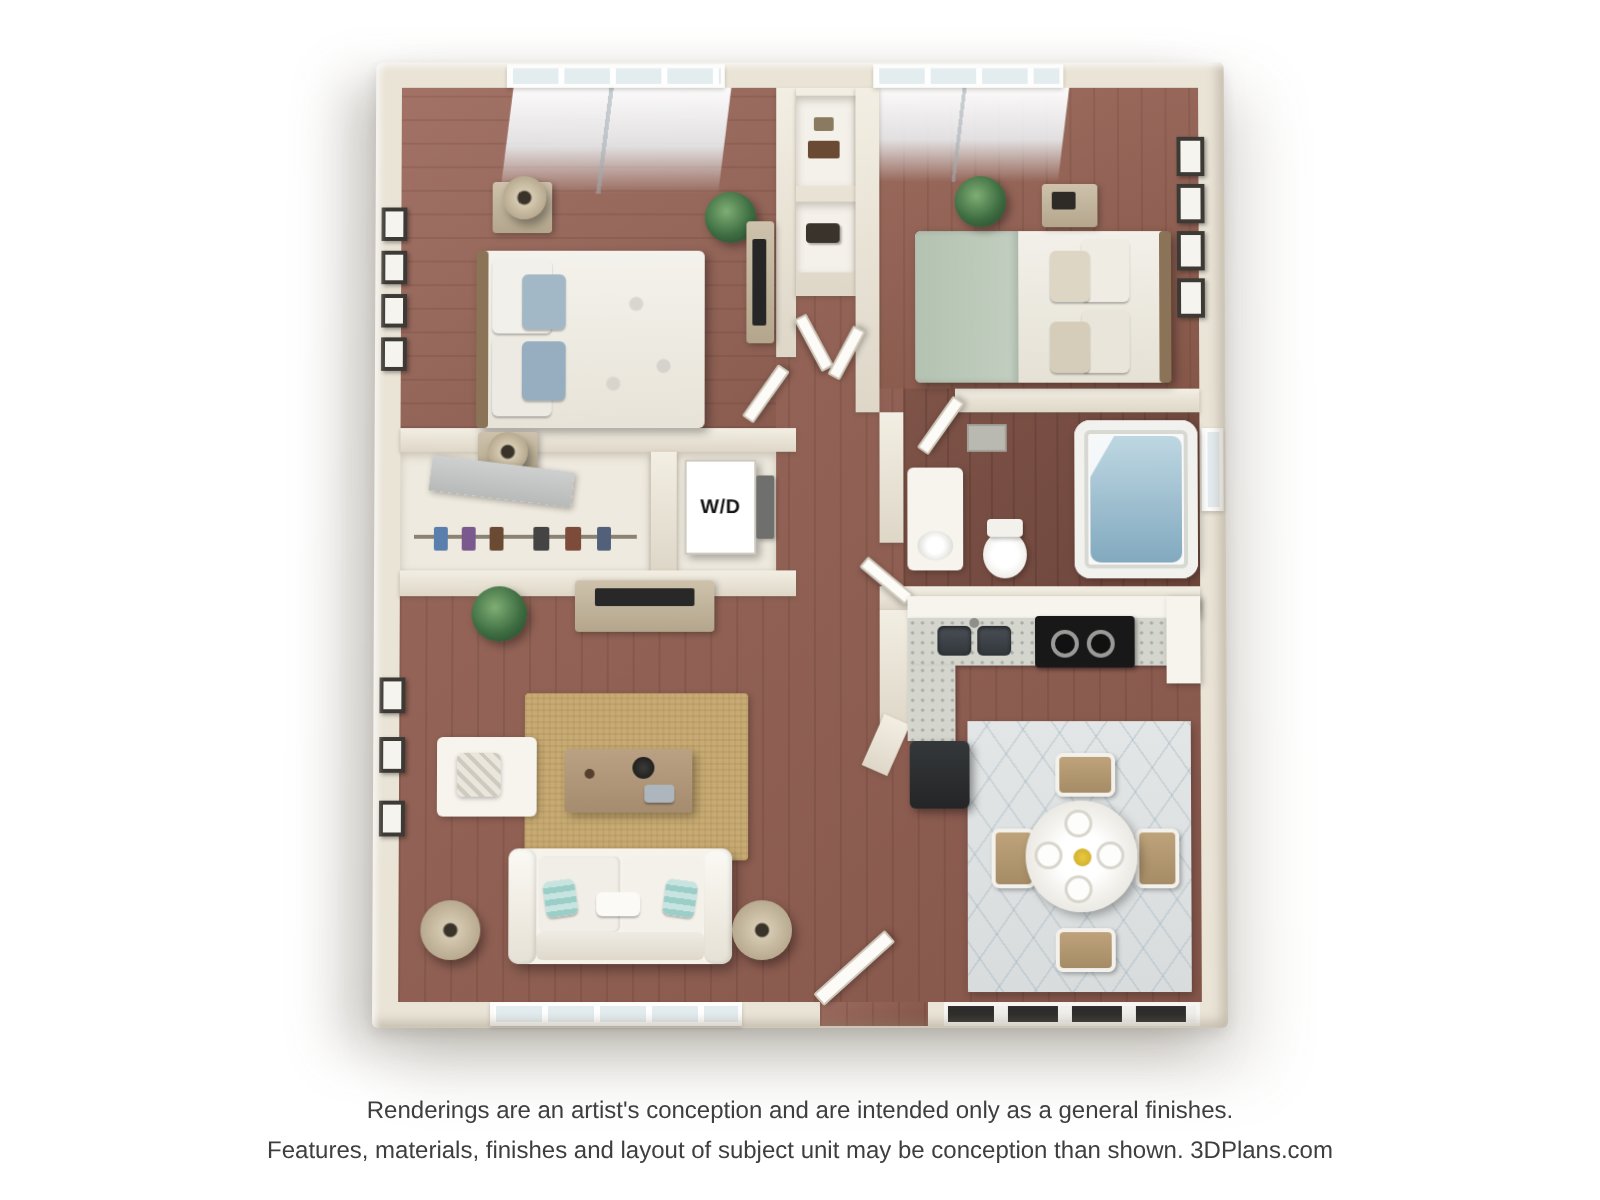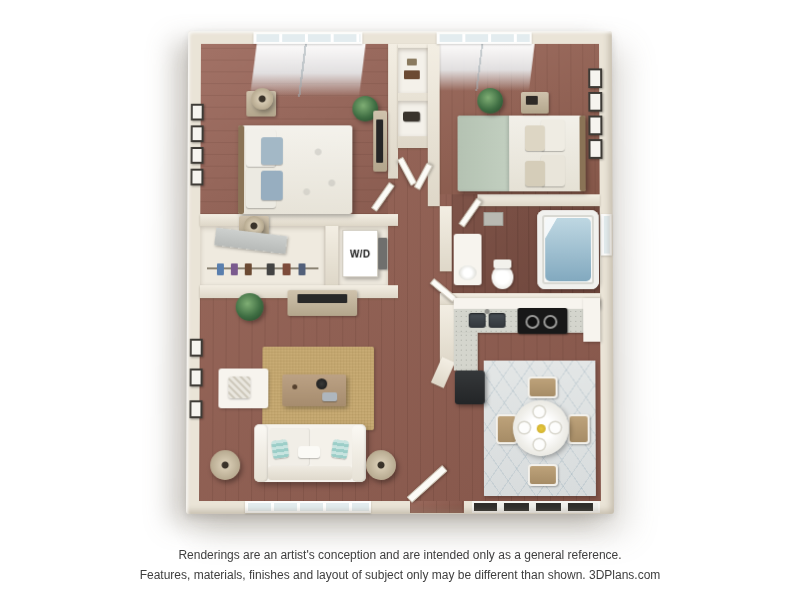--- a/index.html
+++ b/index.html
@@ -232,16 +232,16 @@
     <div class="abs pillow" style="left:146px;top:414px;width:16px;height:18px;background:repeating-linear-gradient(0deg,#9ccec8 0 3px,#c8e4e0 3px 6px);transform:rotate(8deg);"></div>
     <div class="abs pillow" style="left:112px;top:420px;width:22px;height:12px;background:#fbfaf6;"></div>
     <div class="abs lamp" style="left:24px;top:424px;width:30px;height:30px;"></div>
     <div class="abs lamp" style="left:180px;top:424px;width:30px;height:30px;"></div>
     <div class="abs pic" style="left:3px;top:312px;width:9px;height:14px;"></div>
     <div class="abs pic" style="left:3px;top:342px;width:9px;height:14px;"></div>
     <div class="abs pic" style="left:3px;top:374px;width:9px;height:14px;"></div>
   </div>
 
   <div id="caption" class="abs">
-    <div>Renderings are an artist's conception and are intended only as a general reference.</div>
-    <div>Features, materials, finishes and layout of subject only may be different than shown. 3DPlans.com</div>
+    <div>Renderings are an artist's conception and are intended only as a general finishes.</div>
+    <div>Features, materials, finishes and layout of subject unit may be conception than shown. 3DPlans.com</div>
   </div>
 </div>
 
 </body></html>

